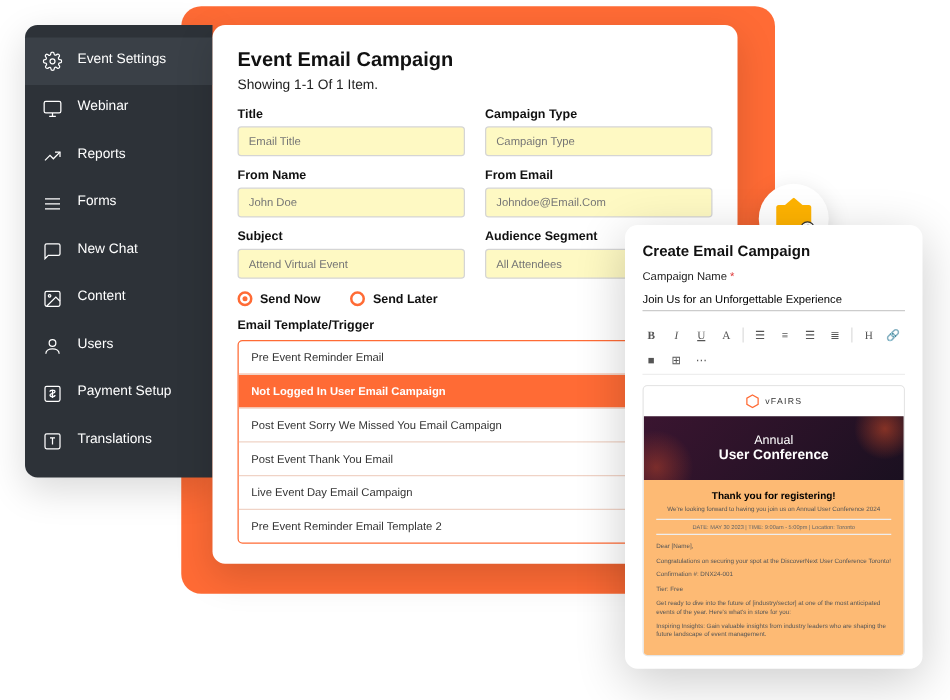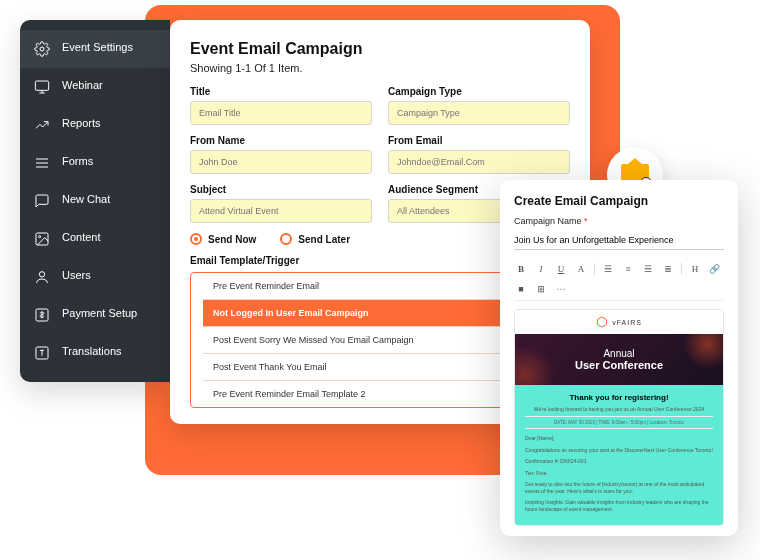--- a/index.html
+++ b/index.html
@@ -18,42 +18,42 @@
 .main-panel .subtitle { font-size: 11px; color: #222; margin-bottom: 12px; }
 .field-row { display: flex; gap: 16px; margin-bottom: 10px; }
 .field { flex: 1; }
 .field-label { font-size: 10px; font-weight: 700; color: #111; margin-bottom: 4px; display: block; }
 .field input { width: 100%; padding: 6px 8px; border: 1px solid #d5d5d5; border-radius: 3px; font-size: 9px; color: #888; background: #fef9c3; }
 .radio-row { display: flex; gap: 24px; margin: 6px 0 10px 0; align-items: center; }
 .radio-item { display: flex; align-items: center; gap: 6px; font-size: 10px; font-weight: 700; color: #111; }
 .radio { width: 12px; height: 12px; border-radius: 50%; border: 2px solid #ff6b35; display: inline-block; position: relative; }
 .radio.checked::after { content: ""; position: absolute; inset: 2px; background: #ff6b35; border-radius: 50%; }
 .tmpl-label { font-size: 10px; font-weight: 700; color: #111; margin: 4px 0 6px 0; }
-.tmpl-list { border: 1px solid #ff6b35; border-radius: 4px; overflow: hidden; padding-left: 12px; }
+.tmpl-list { border: 1px solid #ff6b35; border-radius: 4px; overflow: hidden; }
 .tmpl-item { padding: 8px 10px; font-size: 9px; color: #333; cursor: pointer; }
 .tmpl-item + .tmpl-item { border-top: 1px solid #f0d3c6; }
 .tmpl-item.selected { background: #ff6b35; color: #fff; font-weight: 600; }
 
 .editor-panel { position: absolute; left: 500px; top: 180px; width: 238px; background: #fff; border-radius: 10px; box-shadow: 0 10px 40px rgba(0,0,0,0.2); padding: 14px 14px 10px 14px; }
 .editor-panel h2 { font-size: 12px; font-weight: 700; color: #111; margin-bottom: 8px; }
 .cmp-label { font-size: 9px; color: #222; margin-bottom: 3px; }
 .cmp-label .req { color: #d33; }
 .cmp-input { width: 100%; border: none; border-bottom: 1px solid #ccc; font-size: 9px; padding: 4px 0; margin-bottom: 8px; background: transparent; }
 .toolbar { display: flex; gap: 6px; padding: 4px 0; margin-bottom: 8px; align-items: center; flex-wrap: wrap; border-bottom: 1px solid #eee; }
 .tb-btn { width: 14px; height: 14px; display: flex; align-items: center; justify-content: center; font-size: 9px; color: #555; cursor: pointer; font-family: Georgia, serif; }
 .tb-sep { width: 1px; height: 12px; background: #ddd; }
 .preview { border: 1px solid #e5e5e5; border-radius: 4px; overflow: hidden; }
 .preview-header { background: #fff; text-align: center; padding: 6px 0; display: flex; align-items: center; justify-content: center; gap: 4px; font-size: 7px; letter-spacing: 1px; color: #333; }
 .preview-header svg { width: 12px; height: 12px; stroke: #ff6b35; fill: none; stroke-width: 2; }
 .hero { background: linear-gradient(135deg, #3a1530 0%, #1a1020 100%); color: #fff; text-align: center; padding: 14px 8px; position: relative; overflow: hidden; }
 .hero::before { content: ""; position: absolute; left: -20px; bottom: -20px; width: 60px; height: 60px; background: radial-gradient(circle, rgba(255,90,40,0.35) 0%, transparent 70%); border-radius: 50%; }
 .hero::after { content: ""; position: absolute; right: -10px; top: -15px; width: 50px; height: 50px; background: radial-gradient(circle, rgba(255,90,40,0.45) 0%, transparent 70%); border-radius: 50%; }
 .hero-title { font-size: 10px; position: relative; }
 .hero-sub { font-size: 11px; font-weight: 600; position: relative; }
-.preview-body { background: #5eead4; padding: 8px 10px; }
+.preview-body { background: #fdba74; padding: 8px 10px; }
 .pb-thanks { text-align: center; font-size: 8px; font-weight: 700; margin-bottom: 4px; }
 .pb-sub { text-align: center; font-size: 5px; color: #555; margin-bottom: 4px; }
 .pb-meta { text-align: center; font-size: 4.5px; color: #666; border-top: 1px solid #eee; border-bottom: 1px solid #eee; padding: 3px 0; margin-bottom: 6px; }
 .pb-text { font-size: 5px; color: #555; margin-bottom: 5px; line-height: 1.3; }
 
 .badge-circle { position: absolute; left: 607px; top: 147px; width: 56px; height: 56px; background: #fff; border-radius: 50%; box-shadow: 0 6px 20px rgba(0,0,0,0.15); display: flex; align-items: center; justify-content: center; }
 .badge-inner { width: 28px; height: 22px; background: #ffb300; border-radius: 2px; position: relative; display: flex; align-items: center; justify-content: center; }
 .badge-inner::before { content: ""; position: absolute; top: -6px; left: 0; right: 0; height: 12px; background: #ffb300; clip-path: polygon(0 100%, 50% 0, 100% 100%); }
 .badge-at { position: absolute; bottom: -3px; right: -3px; width: 12px; height: 12px; border-radius: 50%; background: #fff; border: 1.5px solid #333; display: flex; align-items: center; justify-content: center; font-size: 7px; color: #333; }
 </style>
@@ -195,20 +195,21 @@
       <span>Send Later</span>
     </div>
   </div>
 
   <div class="tmpl-label">Email Template/Trigger</div>
   <div class="tmpl-list">
     <div class="tmpl-item">Pre Event Reminder Email</div>
     <div class="tmpl-item selected">Not Logged In User Email Campaign</div>
     <div class="tmpl-item">Post Event Sorry We Missed You Email Campaign</div>
     <div class="tmpl-item">Post Event Thank You Email</div>
+    <div class="tmpl-item">Live Event Day Email Campaign</div>
     <div class="tmpl-item">Pre Event Reminder Email Template 2</div>
   </div>
 </div>
 
 <div class="badge-circle">
   <div class="badge-inner">
     <div class="badge-at">@</div>
   </div>
 </div>
 

